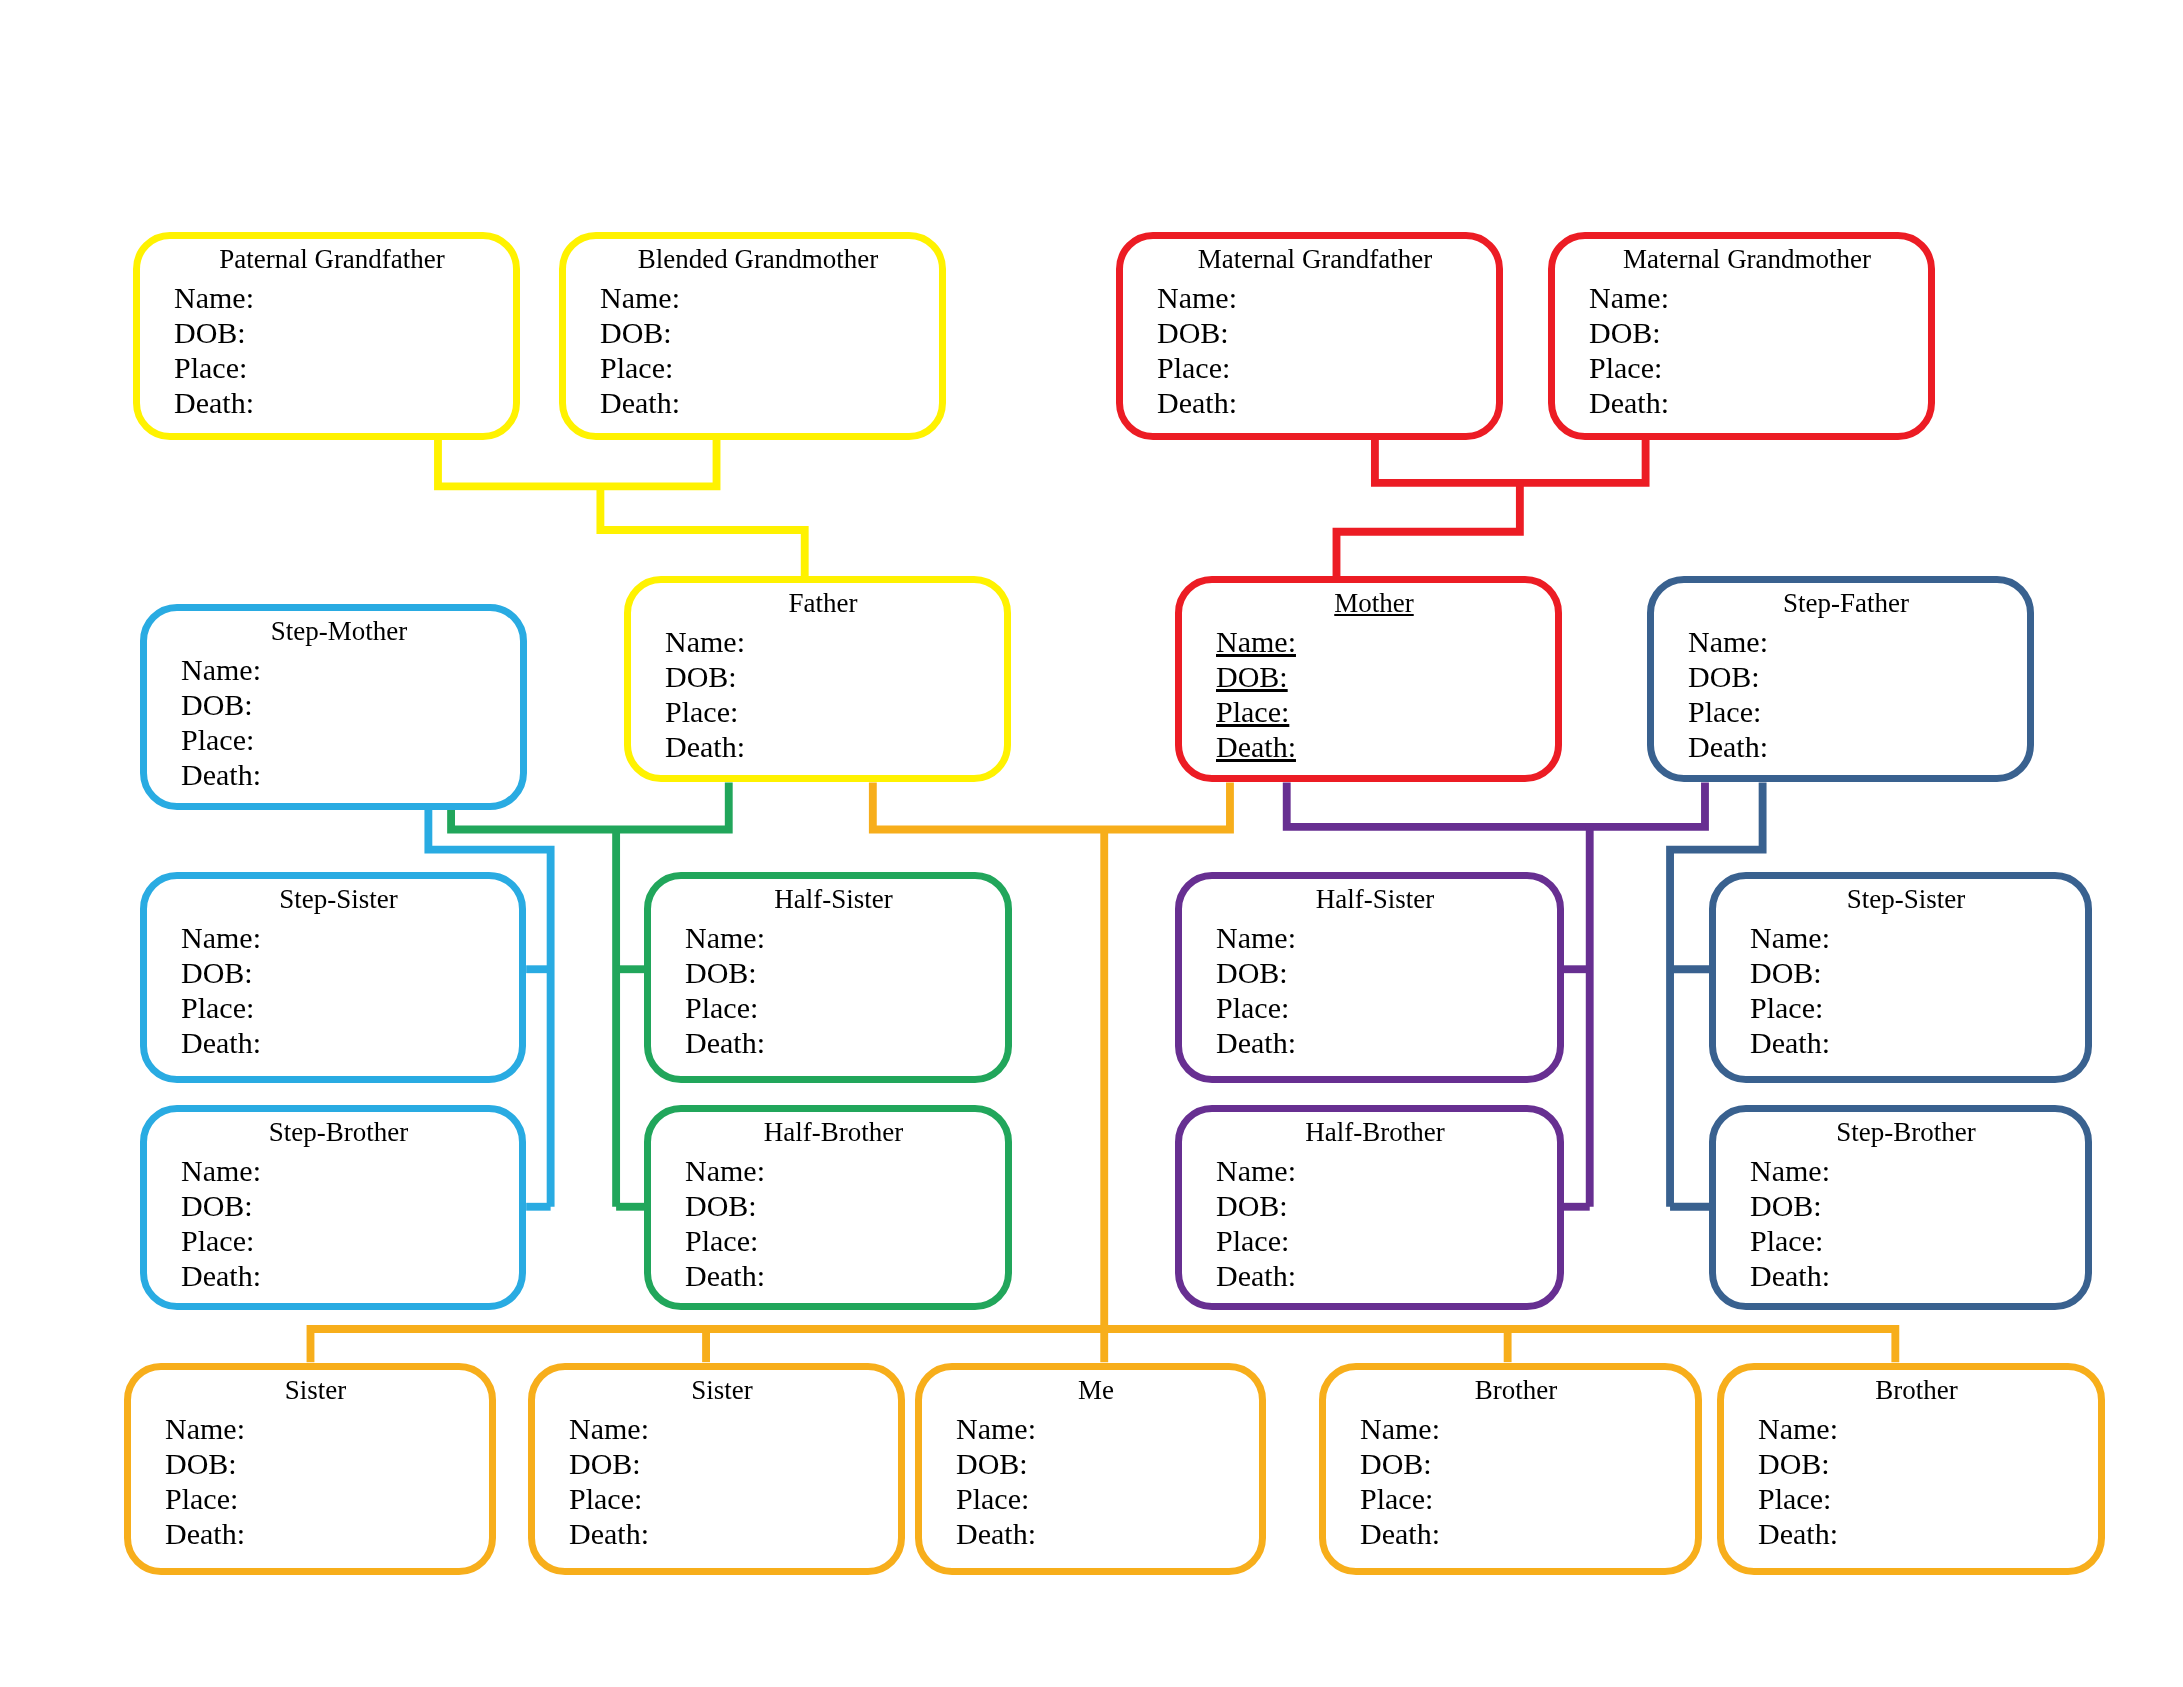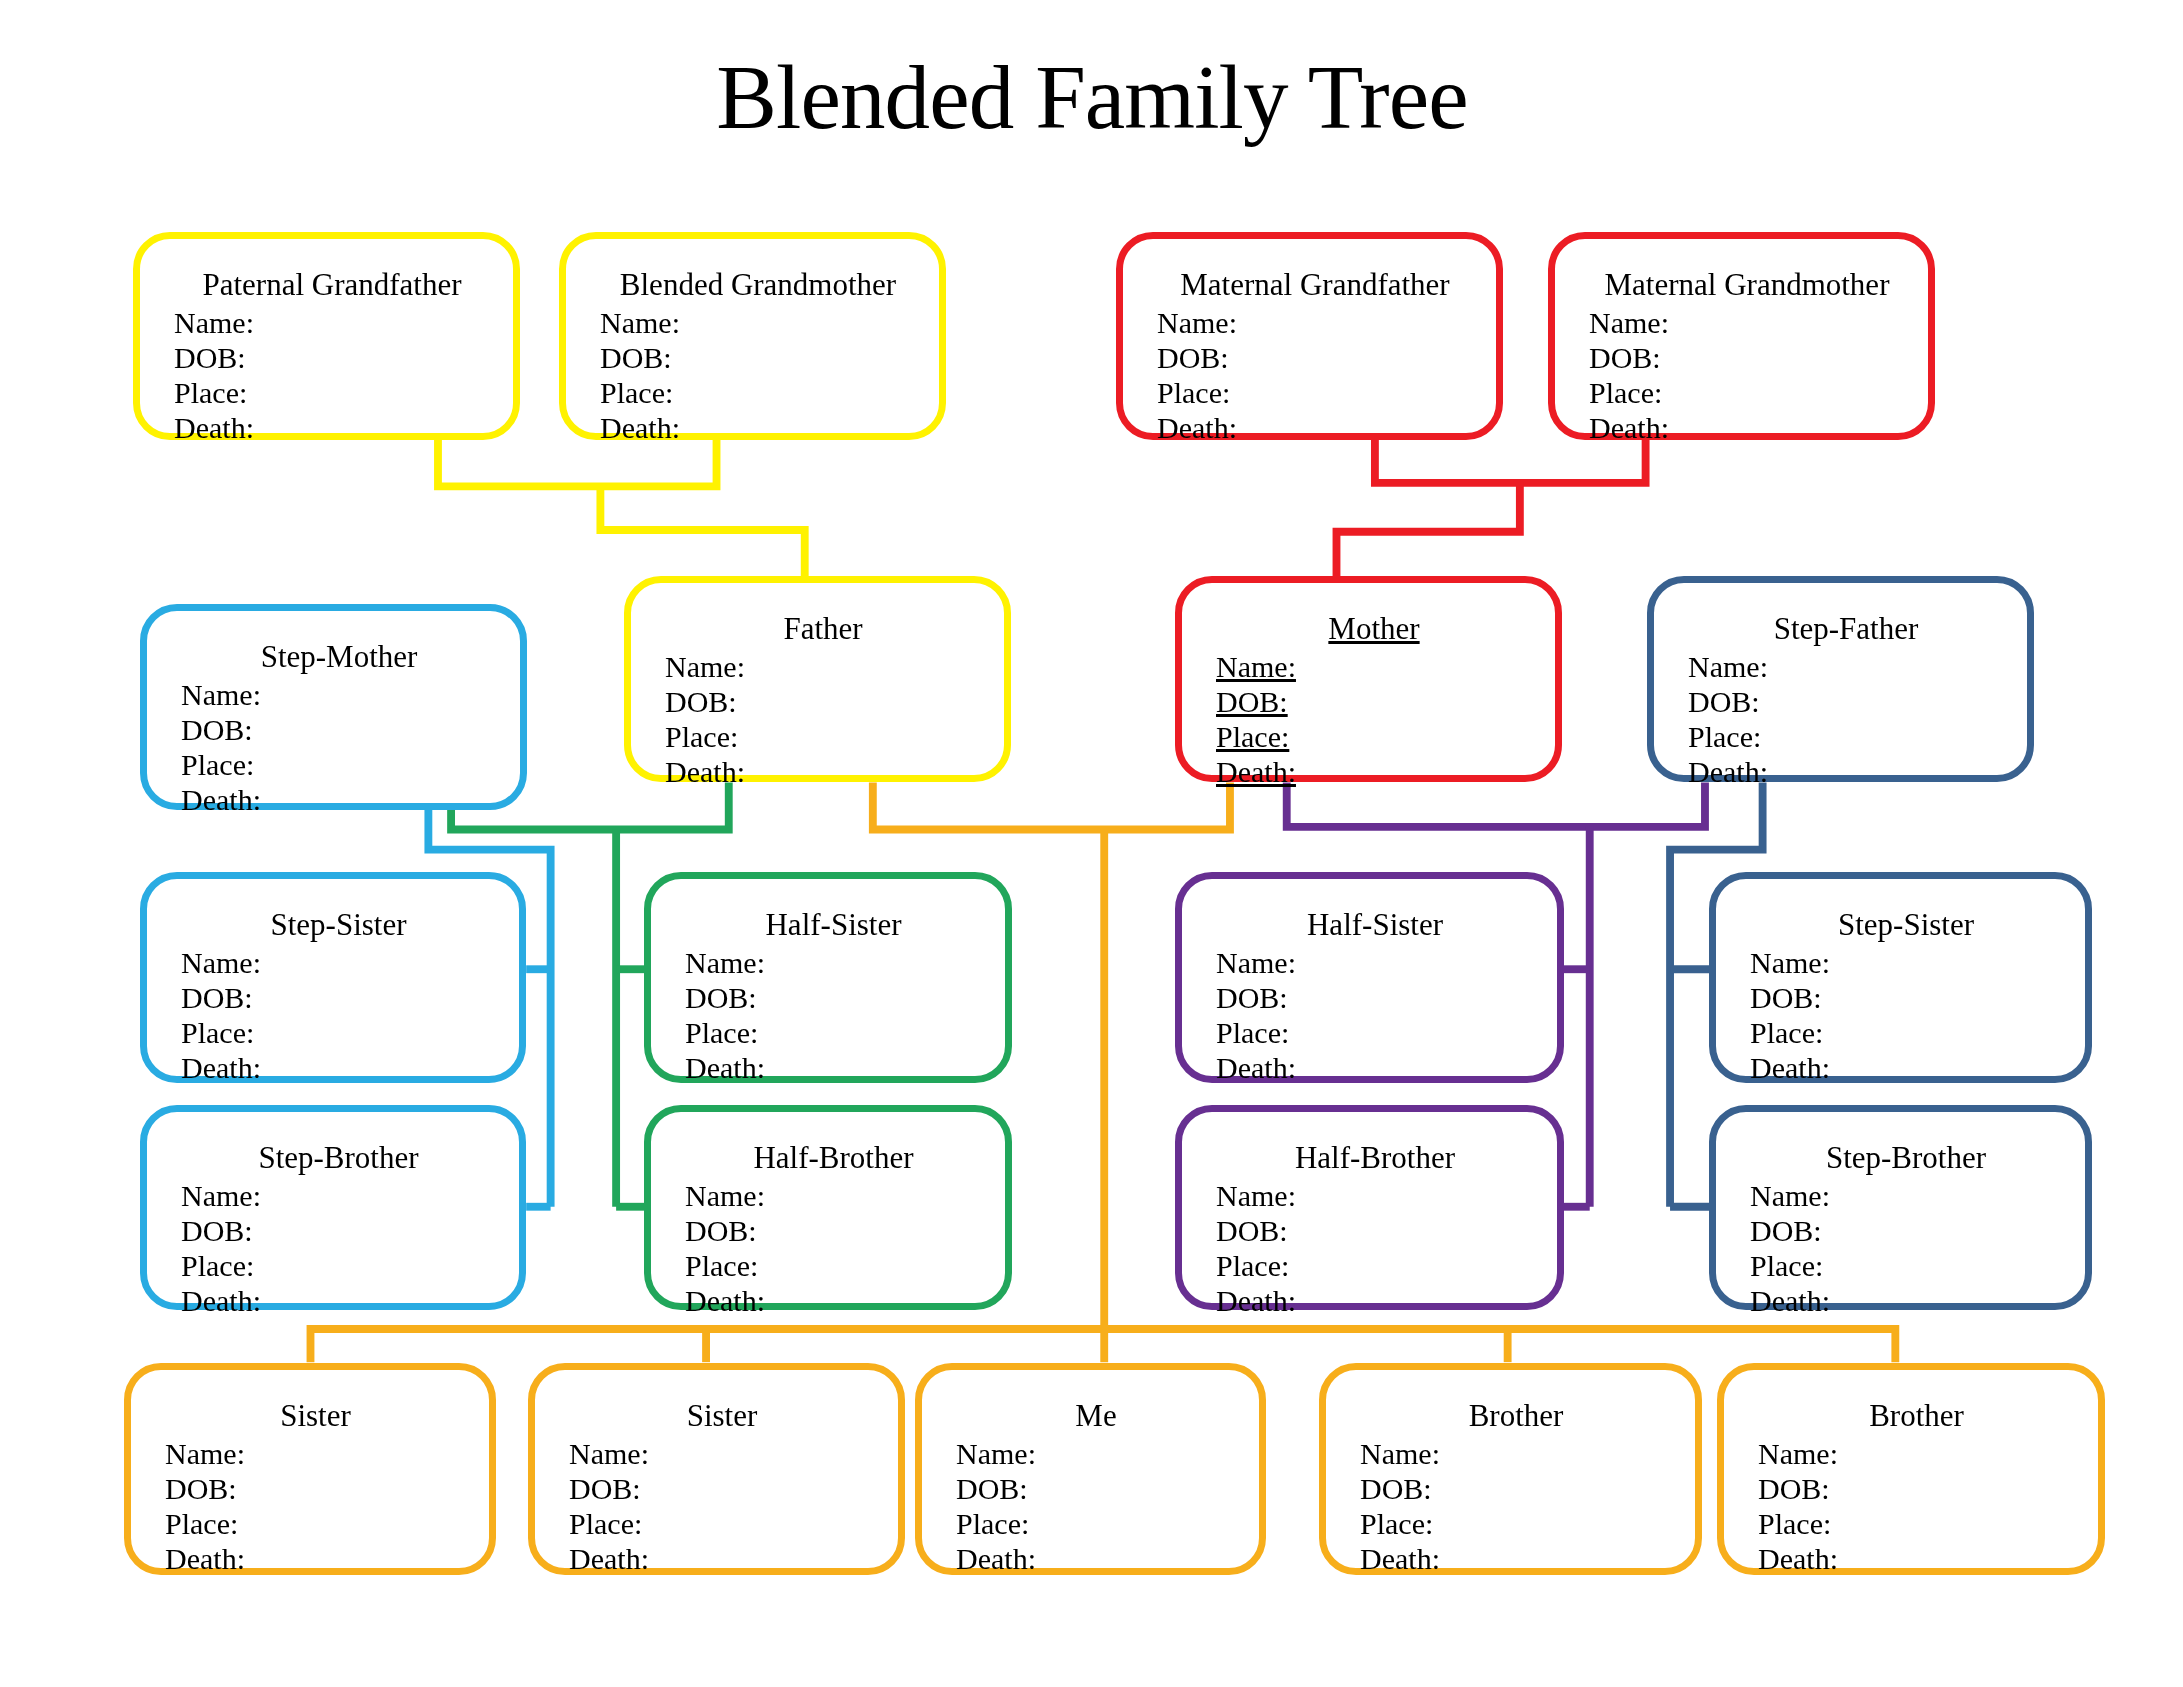--- a/index.html
+++ b/index.html
@@ -32,43 +32,42 @@
   }
   .box{
     position:absolute;
     box-sizing:border-box;
     background:#ffffff;
     border:7.9px solid #000;
     border-radius:37px;
     color:#000;
   }
   .box-title{
-    margin-top:27px;
+    margin-top:2px;
     text-align:center;
-    font-size:31px;
+    font-size:27px;
     line-height:37px;
     white-space:nowrap;
     padding-left:11px;
   }
   .fields{
     padding-left:34px;
     padding-top:1.7px;
   }
   .field{
     font-size:30px;
     line-height:35px;
     white-space:nowrap;
   }
 </style>
 </head>
 <body>
 
 <div id="canvas">
 
-  <div id="page-title">Blended Family Tree</div>
 
   <svg id="connector-layer" width="2184" height="1687" viewBox="0 0 2500 1932" xmlns="http://www.w3.org/2000/svg">
 
     <path d="M501 504 L501 557 L820 557 L820 504" stroke="#FFF200"></path>
     <path d="M687 557 L687 607 L921 607 L921 660" stroke="#FFF200"></path>
 
     <path d="M1574 504 L1574 553 L1884 553 L1884 504" stroke="#EC1C24"></path>
     <path d="M1740 553 L1740 609 L1530 609 L1530 660" stroke="#EC1C24"></path>
 
     <path d="M516 896 L516 950 L834 950 L834 896" stroke="#21A65B"></path>

